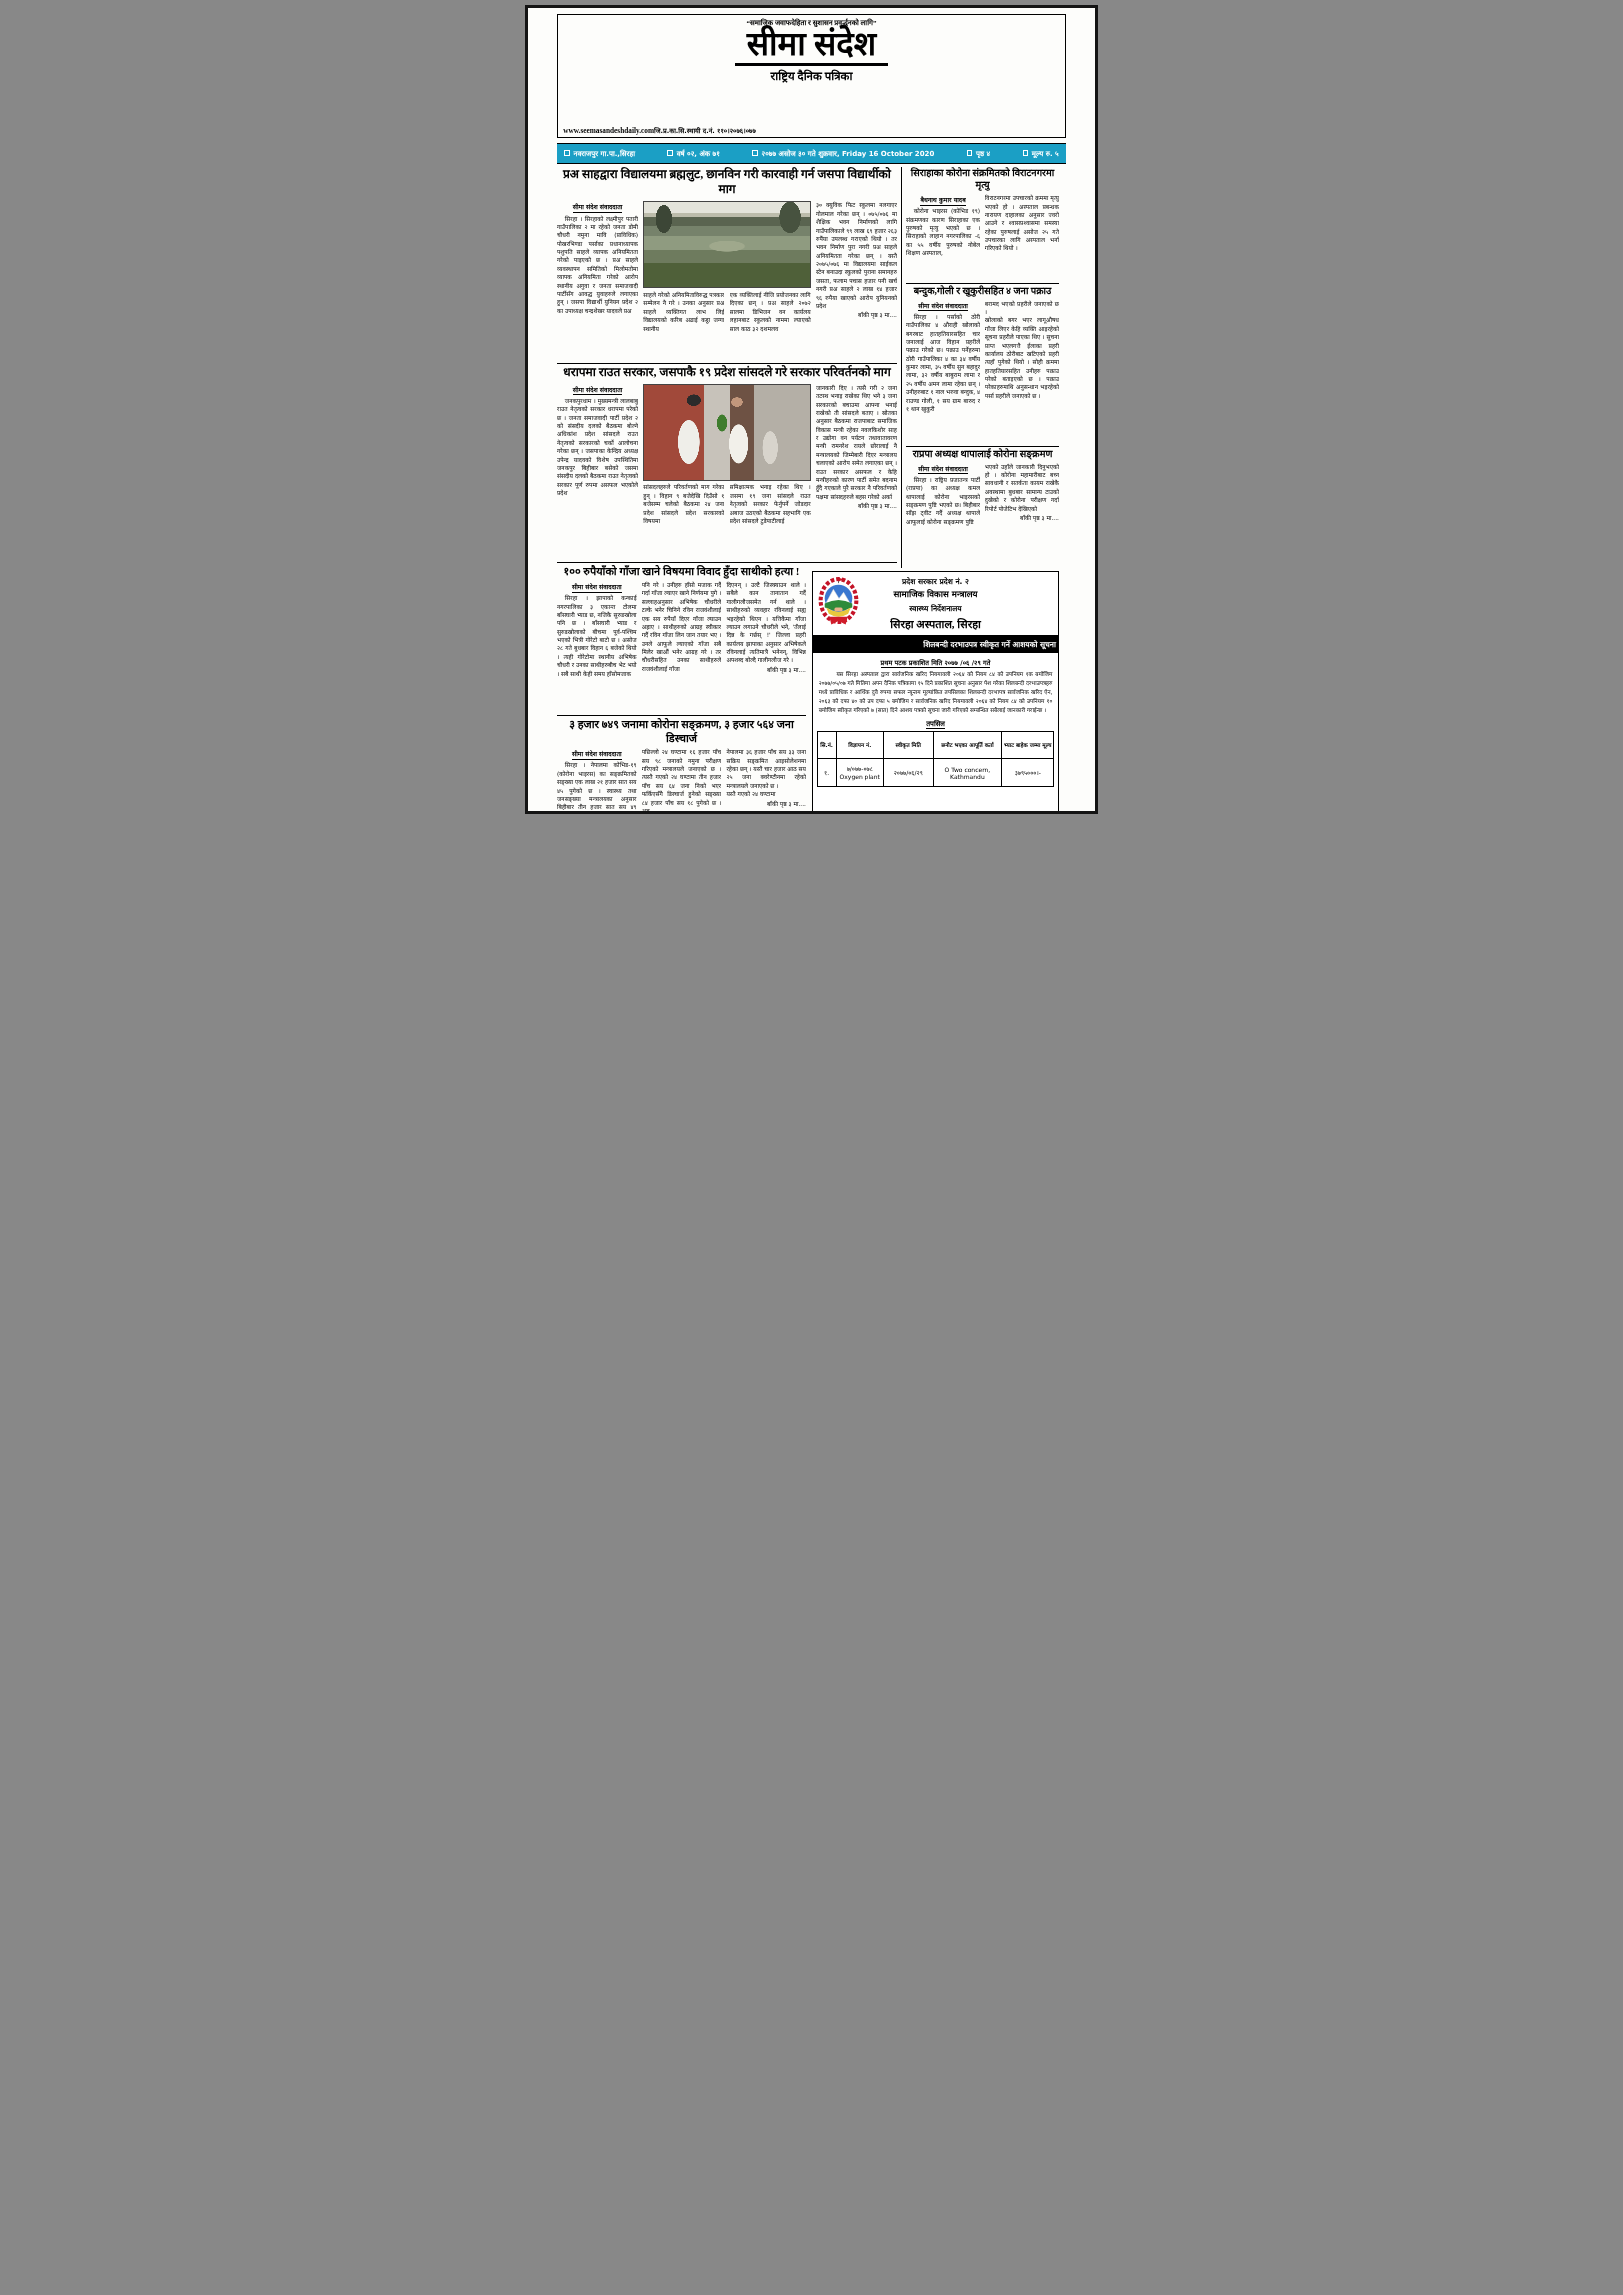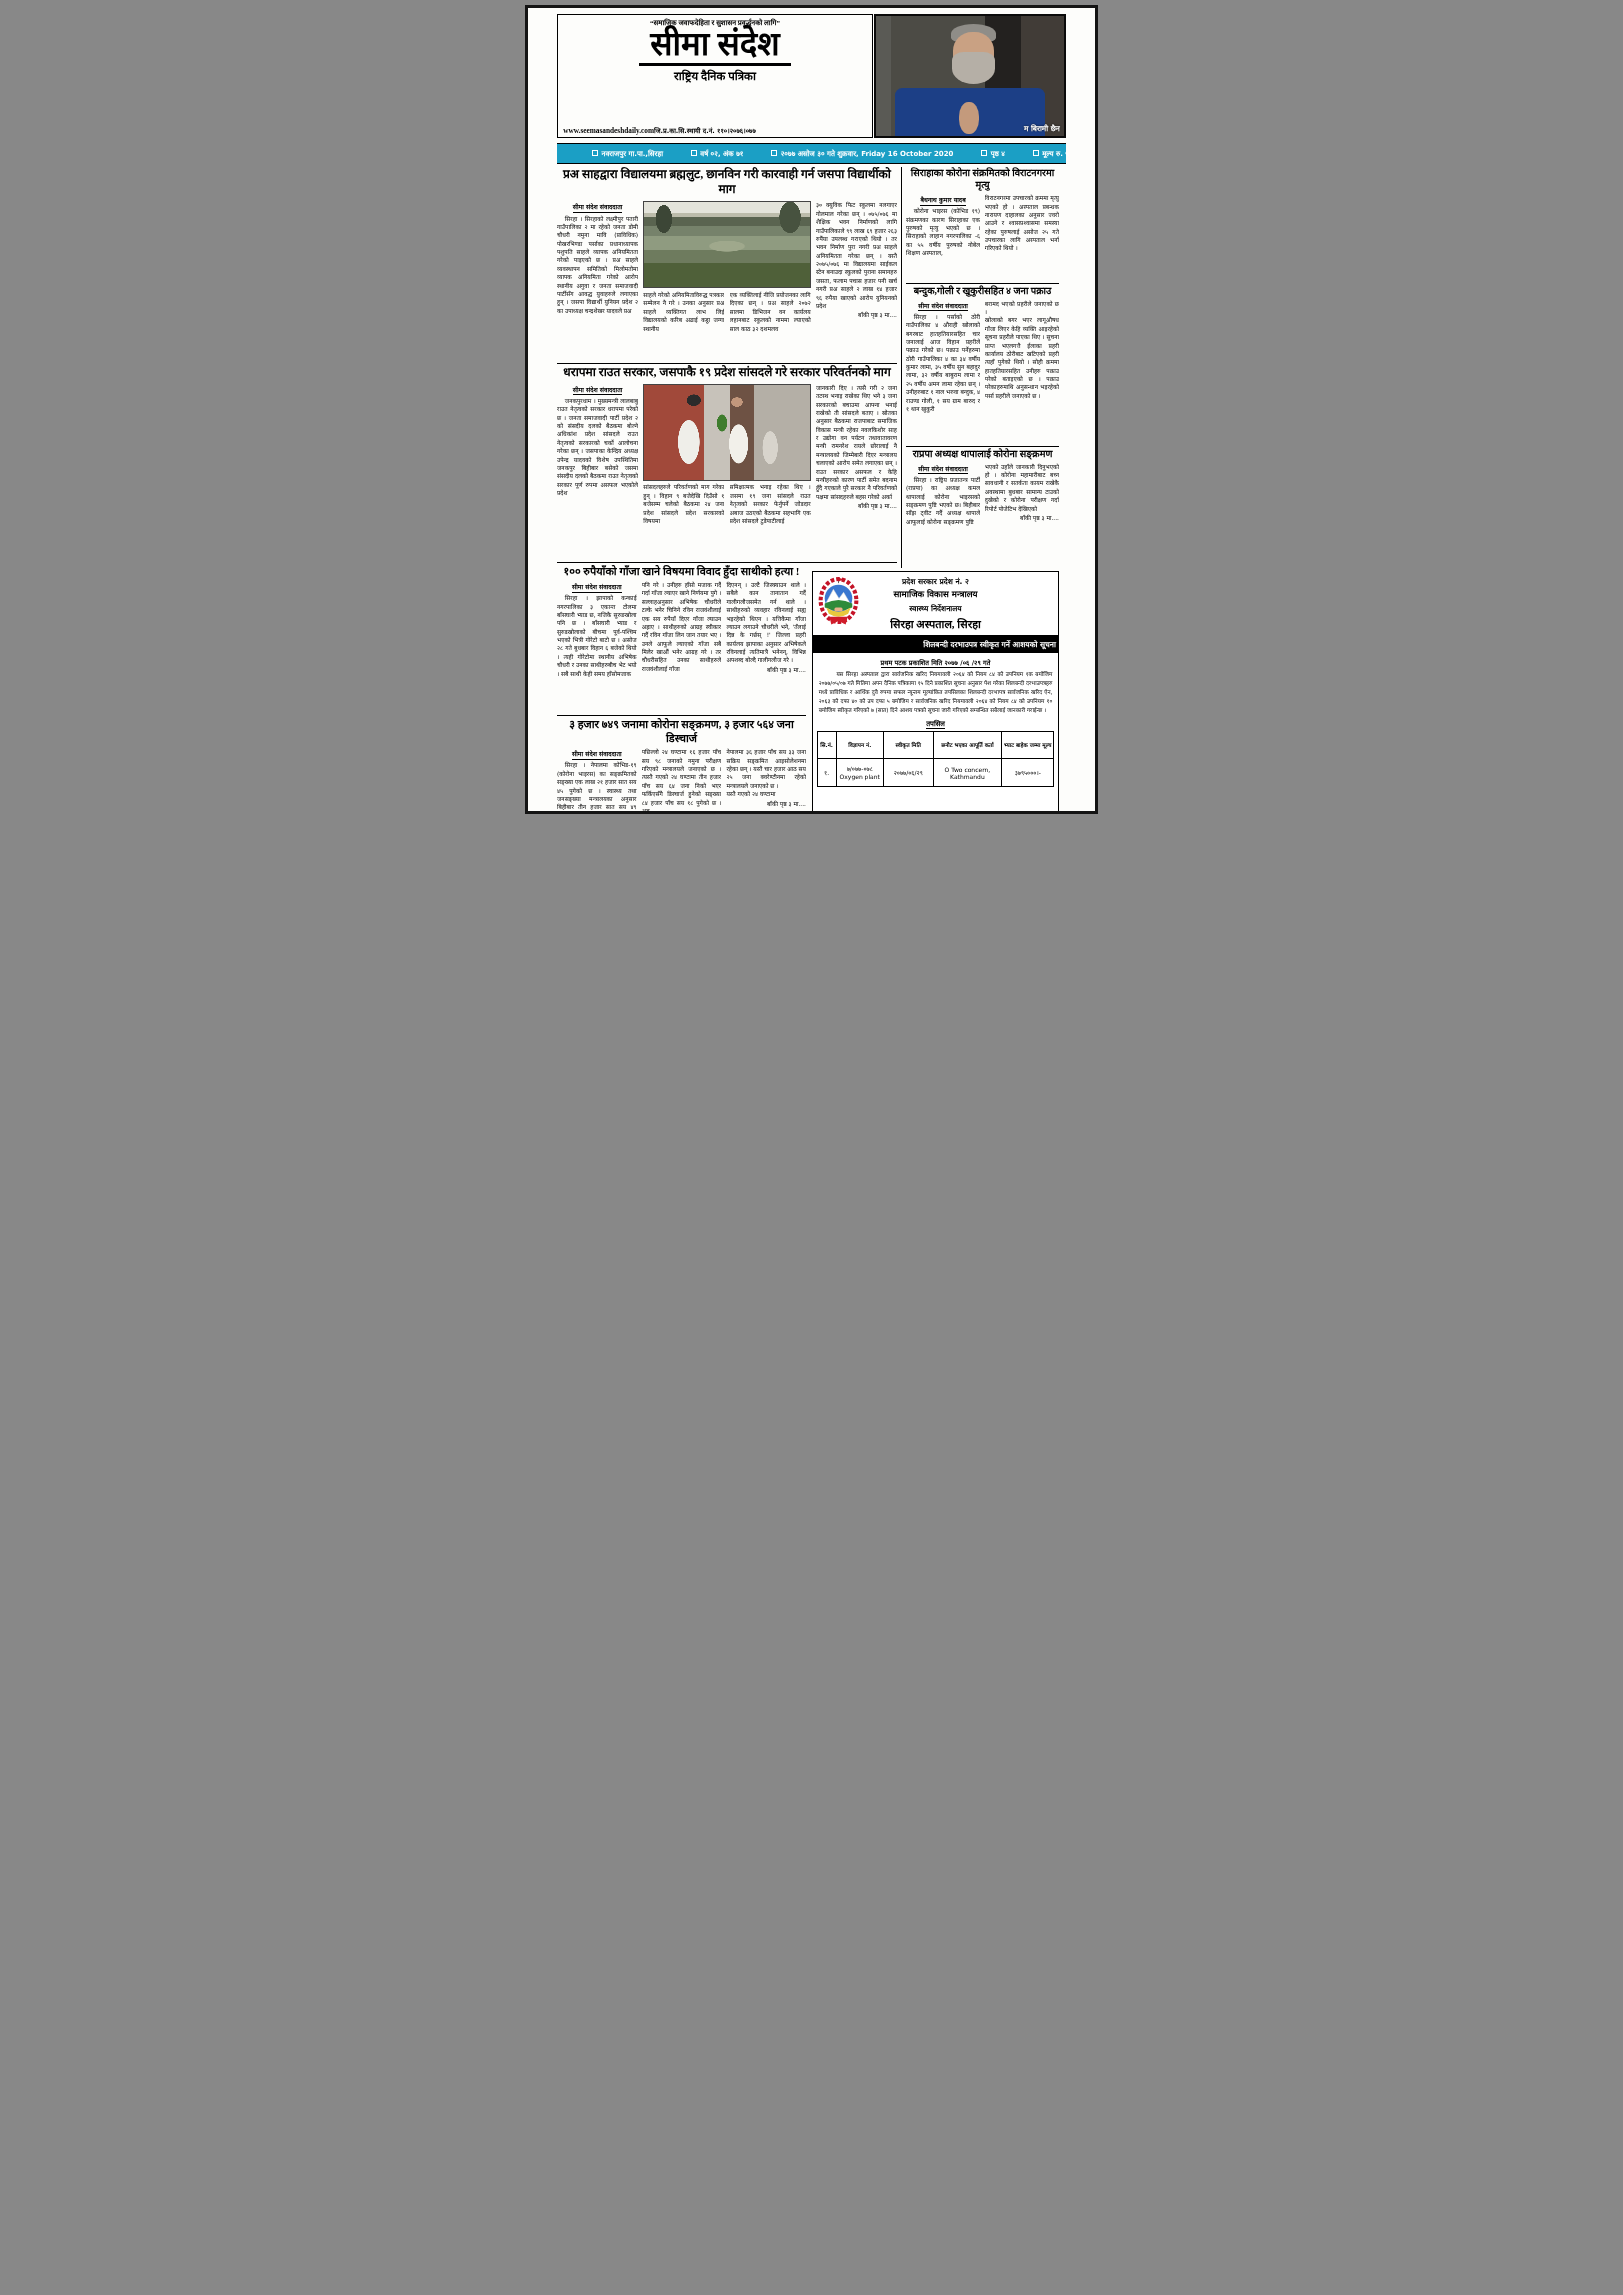--- a/index.html
+++ b/index.html
@@ -23,21 +23,21 @@
     background:linear-gradient(90deg,#5a5a55 0 8%, #4c4b45 8% 58%, #23211f 58% 77%, #413c37 77% 100%); }
   .hp-hair { position:absolute; left:40%; top:6%; width:24%; height:16%; background:#8f8d88; border-radius:50% 50% 30% 30%; }
   .hp-face { position:absolute; left:41%; top:13%; width:22%; height:34%; background:#c9a183; border-radius:46% 46% 42% 42%; }
   .hp-beard { position:absolute; left:40.5%; top:30%; width:23%; height:26%; background:#b5afa6; border-radius:30% 30% 55% 55%; }
   .hp-shirt { position:absolute; left:10%; bottom:0; width:80%; height:40%; background:#1c3f86; border-radius:7.3px 7.3px 0 0; }
   .hp-hands { position:absolute; left:44%; bottom:2%; width:11%; height:27%; background:#c49a7c; border-radius:45%; }
   .hp-caption { position:absolute; right:4.2px; bottom:3.1px; color:#fff; font-size:7.3px; font-weight:bold; text-shadow:0 0 1.6px #000; }
   
   .infobar { margin-top:4.2px; height:21px; background:#1b9fc5; border-top:1.6px solid #000; border-bottom:1.6px solid #000;
     display:flex; align-items:center; justify-content:space-between; padding:0 7.3px; color:#fff; }
-  .bar-item { display:flex; align-items:center; gap:3.6px; font-size:7px; font-weight:bold; white-space:nowrap;margin-left:28px; }
+  .bar-item { display:flex; align-items:center; gap:3.6px; font-size:7px; font-weight:bold; white-space:nowrap; }
   .sq { width:5.7px; height:5.7px; border:1.3px solid #fff; background:transparent; display:inline-block; }
   
   .main { position:relative; height:647px; margin-top:3.1px; }
   .abs { position:absolute; overflow:hidden; }
   .hsep { position:absolute; height:0; border-top:1px solid #000; }
   .vsep { position:absolute; width:1px; background:#000; }
   .headline { font-family:"Liberation Serif", serif; font-weight:bold; text-align:center; line-height:1.3; }
   .h-big { font-size:12px; margin:0 2.1px 3.6px; }
   .h-mid { font-size:11px; margin:0 1px 3.1px; }
   .h-side { font-size:9.6px; margin:0 1px 2.6px; }
@@ -101,28 +101,20 @@
   <div class="header">
     <div class="masthead-box">
       <div class="quote">“समाजिक जवाफदेहिता र सुशासन प्रवर्द्धनको लागि”</div>
       <div><span class="title">सीमा संदेश</span></div>
       <div class="subtitle">राष्ट्रिय दैनिक पत्रिका</div>
       <div class="mast-bottom">
         <span class="website">www.seemasandeshdaily.com</span>
         <span class="regno">जि.प्र.का.सि.स्थायी द.नं. ११०।२०७६।०७७</span>
       </div>
     </div>
-    <div class="header-photo">
-      <div class="hp-hair"></div>
-      <div class="hp-face"></div>
-      <div class="hp-beard"></div>
-      <div class="hp-shirt"></div>
-      <div class="hp-hands"></div>
-      <div class="hp-caption">म बिरामी छैन</div>
-    </div>
   </div>
 
   <div class="infobar">
     <span class="bar-item">
         <span class="sq"></span>
         <span>नवराजपुर गा.पा.,सिरहा</span>
       </span>
     <span class="bar-item">
         <span class="sq"></span>
         <span>वर्ष ०२, अंक ७१</span>

